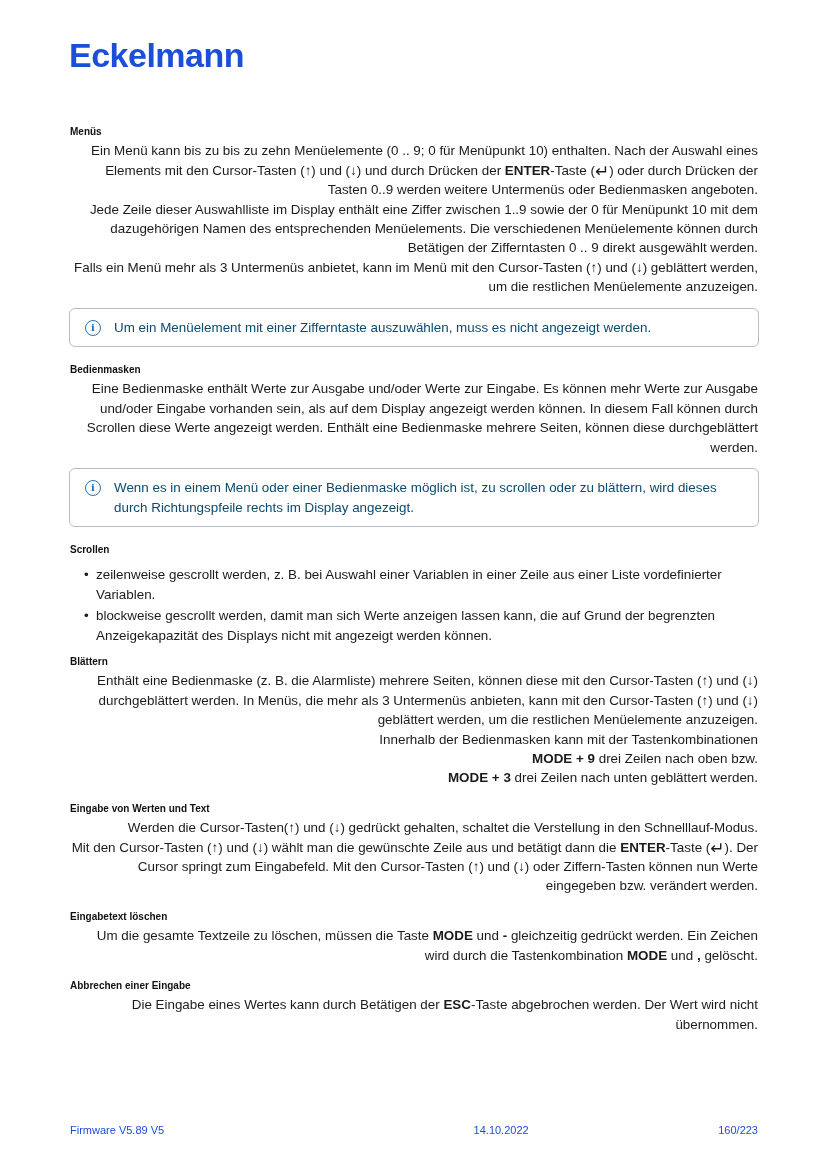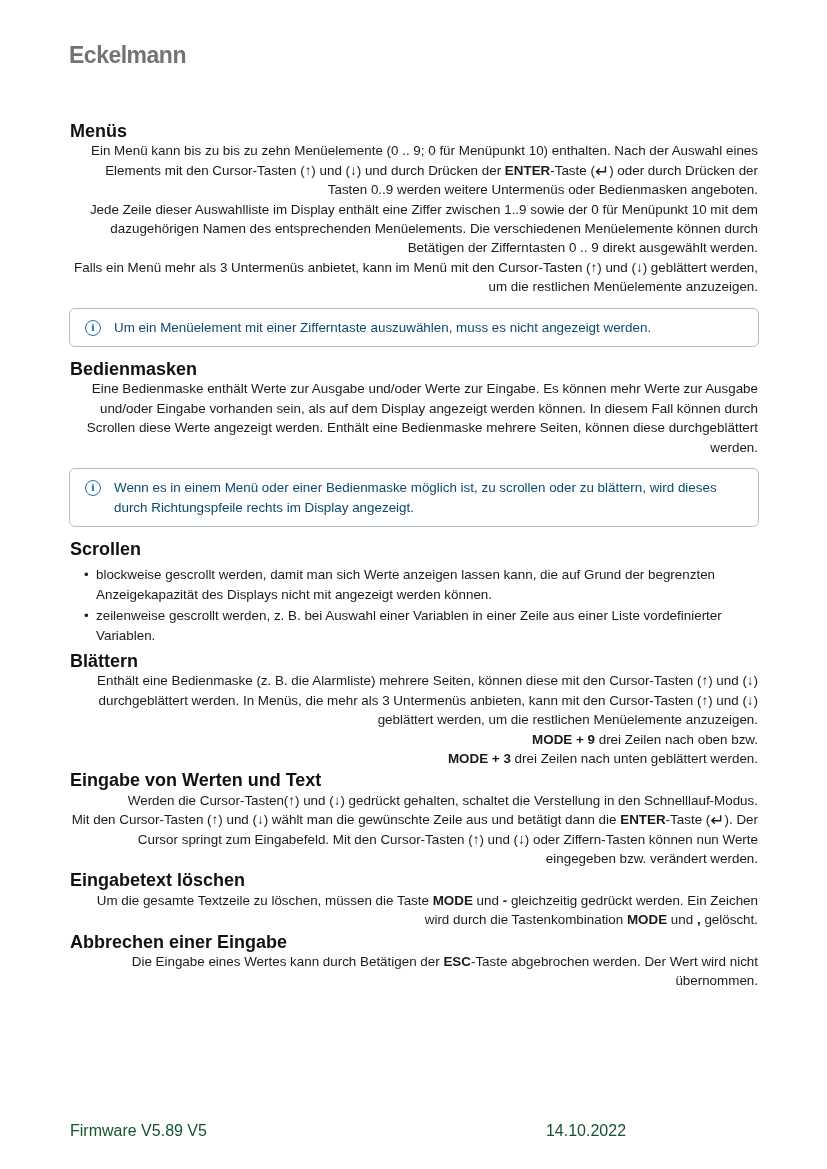--- a/index.html
+++ b/index.html
@@ -7,29 +7,29 @@
     width:827px; height:1169px;
     font-family:"Liberation Sans", sans-serif;
     font-size:13.4px; line-height:19.4px;
     color:#1b1b1b;
     -webkit-font-smoothing:antialiased;
   }
   .page { position:relative; width:827px; height:1169px; overflow:hidden; background:#fff; }
 
   .logo {
     position:absolute; left:69px; top:38px;
-    font-size:23px; line-height:34px; font-weight:700;
-    color:#737373; letter-spacing:-0.5px;
+    font-size:34px; line-height:34px; font-weight:700;
+    color:#1d4ed8; letter-spacing:-0.5px;
   }
 
   .content { position:absolute; left:70px; top:122px; width:688px; }
 
-  h3 { font-size:18px; line-height:19.4px; font-weight:700; margin:0; color:#111; }
+  h3 { font-size:10px; line-height:19.4px; font-weight:700; margin:0; color:#111; }
   h3.sp  { margin-top:7px; }
-  h3.sp2 { margin-top:3px; }
+  h3.sp2 { margin-top:11px; }
   p  { margin:0;text-align:right; }
   .b { font-weight:700; }
 
   .ret {
     font-family:"DejaVu Sans", sans-serif;
     font-size:17px; line-height:17px;
     vertical-align:-2px;
   }
 
   .note {
@@ -49,24 +49,24 @@
     display:flex; align-items:center; justify-content:center;
   }
   .note-text { color:#0c4a6e; }
 
   ul.bullets { margin:6px 0 0 0; padding:0 0 0 14px; list-style:none; }
   ul.bullets li { position:relative; padding-left:12px; margin-bottom:2px; }
   ul.bullets li::before { content:"\2022"; position:absolute; left:0; top:0; }
 
   .footer {
     position:absolute; left:70px; right:69px; top:1121px;
-    display:flex; font-size:16px; color:#14532d;
+    display:flex; font-size:11px; color:#1d4ed8;
   }
   .footer > span { flex:1; }
-  .footer .f-center { text-align:center; }
+  .footer .f-center { text-align:right; }
   .footer .f-right  { text-align:right; }
 </style>
 </head>
 <body>
 
 <div class="page">
 
   <div class="logo">Eckelmann</div>
 
   <div class="content">
@@ -85,39 +85,41 @@
     <h3>Bedienmasken</h3>
     <p>Eine Bedienmaske enthält Werte zur Ausgabe und/oder Werte zur Eingabe. Es können mehr Werte zur Ausgabe und/oder Eingabe vorhanden sein, als auf dem Display angezeigt werden können. In diesem Fall können durch Scrollen diese Werte angezeigt werden. Enthält eine Bedienmaske mehrere Seiten, können diese durchgeblättert werden.</p>
 
     <div class="note">
       <span class="info-icon">i</span>
       <span class="note-text">Wenn es in einem Menü oder einer Bedienmaske möglich ist, zu scrollen oder zu blättern, wird dieses durch Richtungspfeile rechts im Display angezeigt.</span>
     </div>
 
     <h3>Scrollen</h3>
     <ul class="bullets">
+      <li>zeilenweise gescrollt werden, z. B. bei Auswahl einer Variablen in einer Zeile aus einer Liste vordefinierter Variablen.</li>
       <li>blockweise gescrollt werden, damit man sich Werte anzeigen lassen kann, die auf Grund der begrenzten Anzeigekapazität des Displays nicht mit angezeigt werden können.</li>
-      <li>zeilenweise gescrollt werden, z. B. bei Auswahl einer Variablen in einer Zeile aus einer Liste vordefinierter Variablen.</li>
     </ul>
 
     <h3 class="sp">Blättern</h3>
     <p>Enthält eine Bedienmaske (z. B. die Alarmliste) mehrere Seiten, können diese mit den Cursor-Tasten (↑) und (↓) durchgeblättert werden. In Menüs, die mehr als 3 Untermenüs anbieten, kann mit den Cursor-Tasten (↑) und (↓) geblättert werden, um die restlichen Menüelemente anzuzeigen.</p>
+    <p>Innerhalb der Bedienmasken kann mit der Tastenkombinationen</p>
     <p><span class="b">MODE + 9</span><span> drei Zeilen nach oben bzw.</span></p>
     <p><span class="b">MODE + 3</span><span> drei Zeilen nach unten geblättert werden.</span></p>
 
     <h3 class="sp2">Eingabe von Werten und Text</h3>
     <p>Werden die Cursor-Tasten(↑) und (↓) gedrückt gehalten, schaltet die Verstellung in den Schnelllauf-Modus.</p>
     <p><span>Mit den Cursor-Tasten (↑) und (↓) wählt man die gewünschte Zeile aus und betätigt dann die </span><span class="b">ENTER</span><span>-Taste (</span><span class="ret">↵</span><span>). Der Cursor springt zum Eingabefeld. Mit den Cursor-Tasten (↑) und (↓) oder Ziffern-Tasten können nun Werte eingegeben bzw. verändert werden.</span></p>
 
     <h3 class="sp2">Eingabetext löschen</h3>
     <p><span>Um die gesamte Textzeile zu löschen, müssen die Taste </span><span class="b">MODE</span><span> und </span><span class="b">-</span><span> gleichzeitig gedrückt werden. Ein Zeichen wird durch die Tastenkombination </span><span class="b">MODE</span><span> und </span><span class="b">,</span><span> gelöscht.</span></p>
 
     <h3 class="sp2">Abbrechen einer Eingabe</h3>
     <p><span>Die Eingabe eines Wertes kann durch Betätigen der </span><span class="b">ESC</span><span>-Taste abgebrochen werden. Der Wert wird nicht übernommen.</span></p>
 
   </div>
 
   <div class="footer">
     <span>Firmware V5.89 V5</span>
     <span class="f-center">14.10.2022</span>
+    <span class="f-right">160/223</span>
   </div>
 
 </div>
 
 </body></html>

